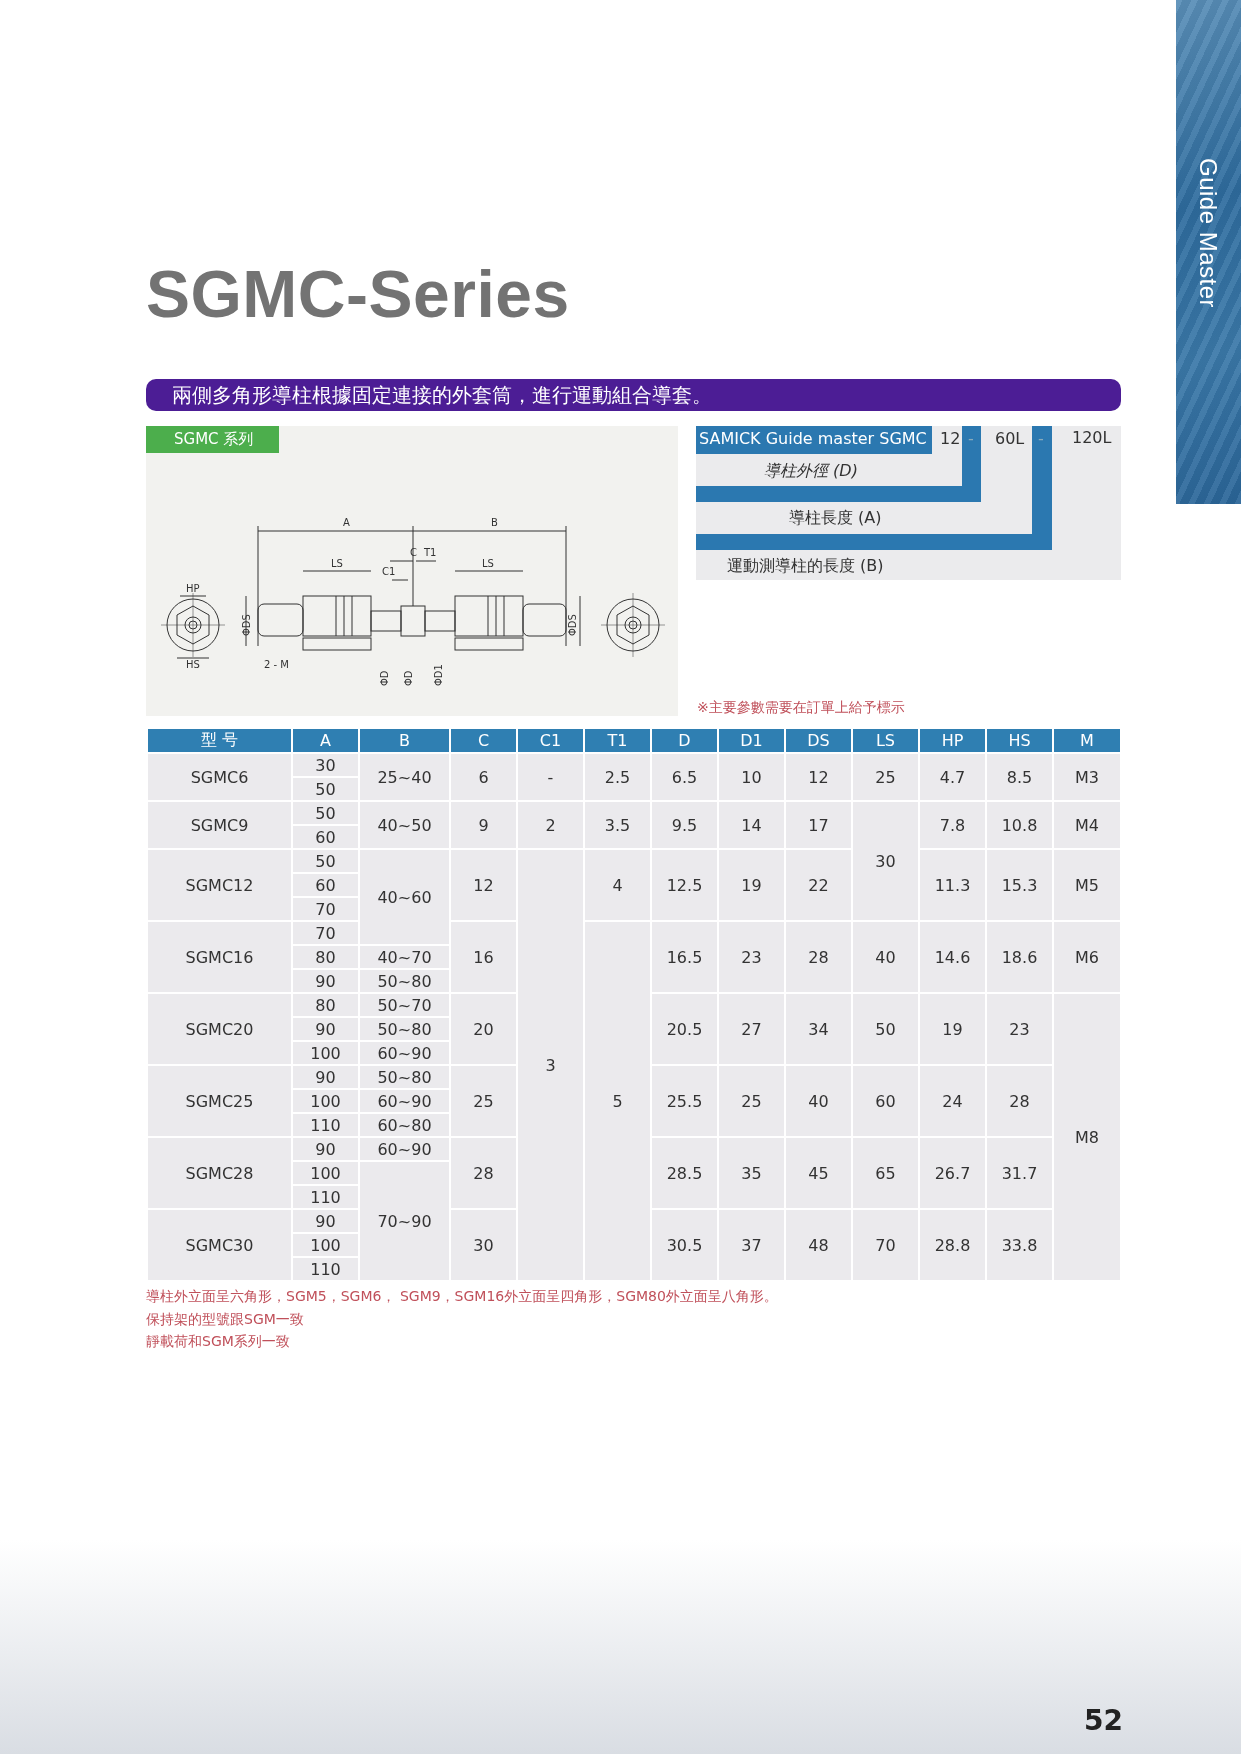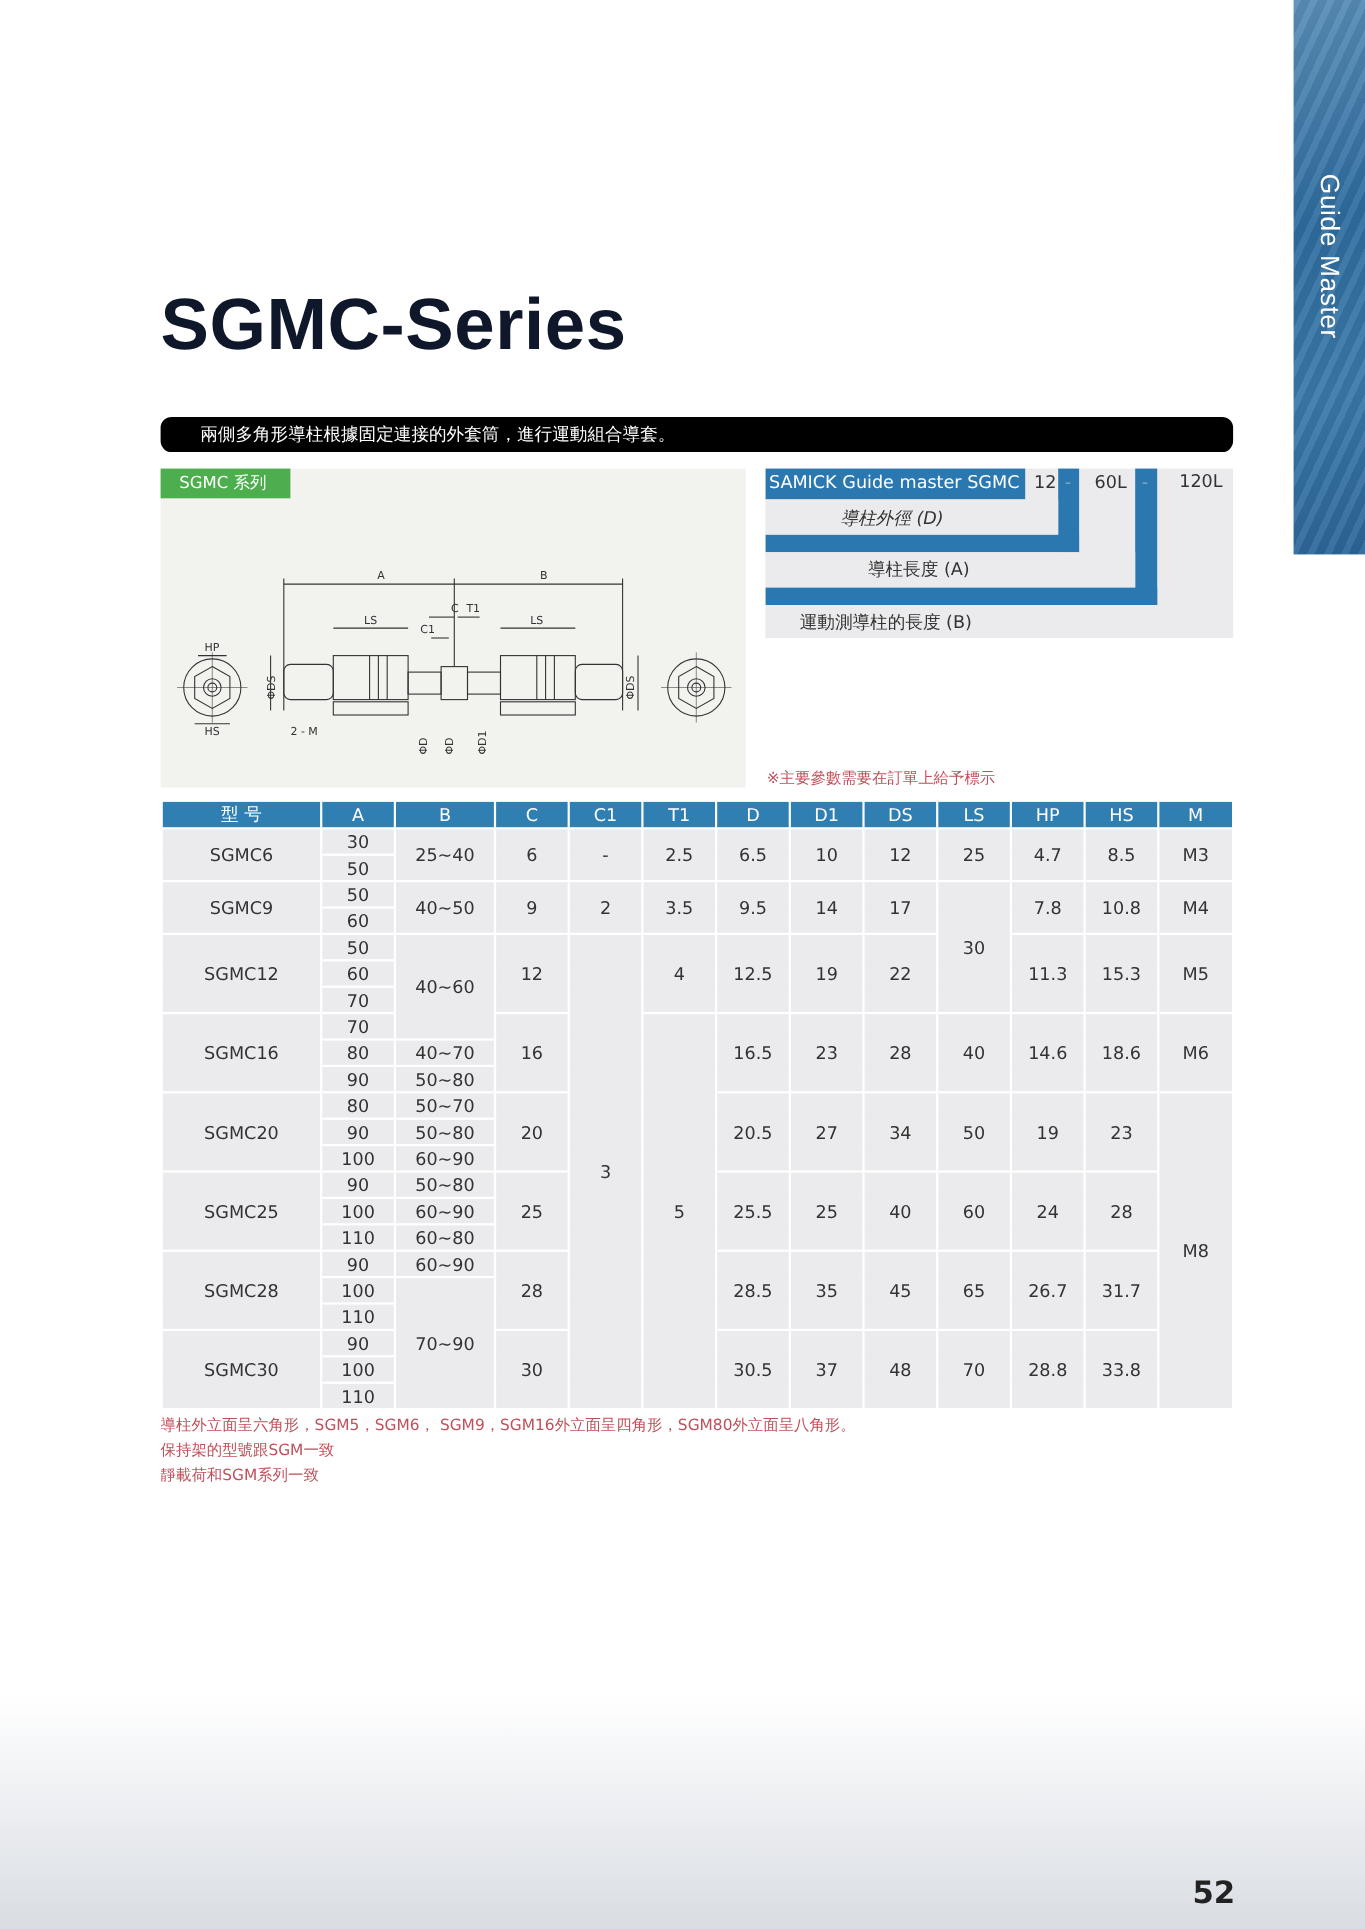--- a/index.html
+++ b/index.html
@@ -21,34 +21,34 @@
   }
   .sidebar-label {
     position: absolute; left: 18px; top: 158px;
     writing-mode: vertical-rl;
     font-family: "Liberation Sans", sans-serif;
     font-size: 24px; color: #ffffff; letter-spacing: 0.5px;
   }
   .title {
     position: absolute; left: 146px; top: 256px;
     font-family: "Liberation Sans", sans-serif; font-weight: bold;
-    font-size: 66px; color: #0f172a; letter-spacing: 0.5px;
+    font-size: 66px; color: #737373; letter-spacing: 0.5px;
   }
   .banner {
     position: absolute; left: 146px; top: 379px; width: 975px; height: 32px;
-    background: #000000; border-radius: 10px;
-    color: #fff; font-size: 16px; line-height: 32px; padding-left: 36px;
+    background: #4c1d95; border-radius: 10px;
+    color: #fff; font-size: 20px; line-height: 32px; padding-left: 26px;
   }
   .diagram-panel {
     position: absolute; left: 146px; top: 426px; width: 532px; height: 290px;
     background: #f2f2ef;
   }
   .series-tag {
-    position: absolute; left: 0; top: 0; width: 118px; height: 27px;
-    background: #4cae4c; color: #fff; font-size: 15px; line-height: 27px; padding-left: 17px;
+    position: absolute; left: 0; top: 0; width: 133px; height: 27px;
+    background: #4cae4c; color: #fff; font-size: 15px; line-height: 27px; padding-left: 28px;
   }
   .diagram-panel svg { position: absolute; left: 0; top: 30px; }
   .code-box { position: absolute; left: 696px; top: 426px; width: 425px; height: 110px; }
   .code-bg { position: absolute; left: 0; top: 0; width: 425px; height: 154px; background: #ebebed; }
   .code-blue { position: absolute; background: #2b78b0; }
   .code-text { position: absolute; font-size: 16px; color: #333; }
   .code-head { color: #fff; }
   .note-red {
     position: absolute; left: 697px; top: 699px; font-size: 14px; color: #c0505a;
   }

